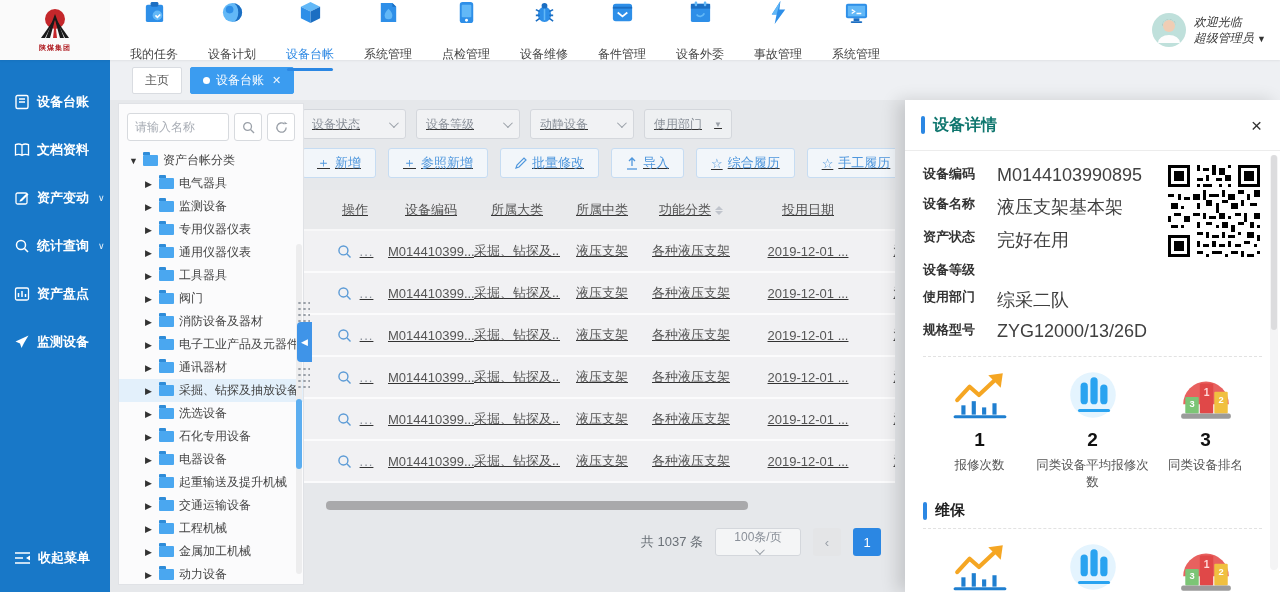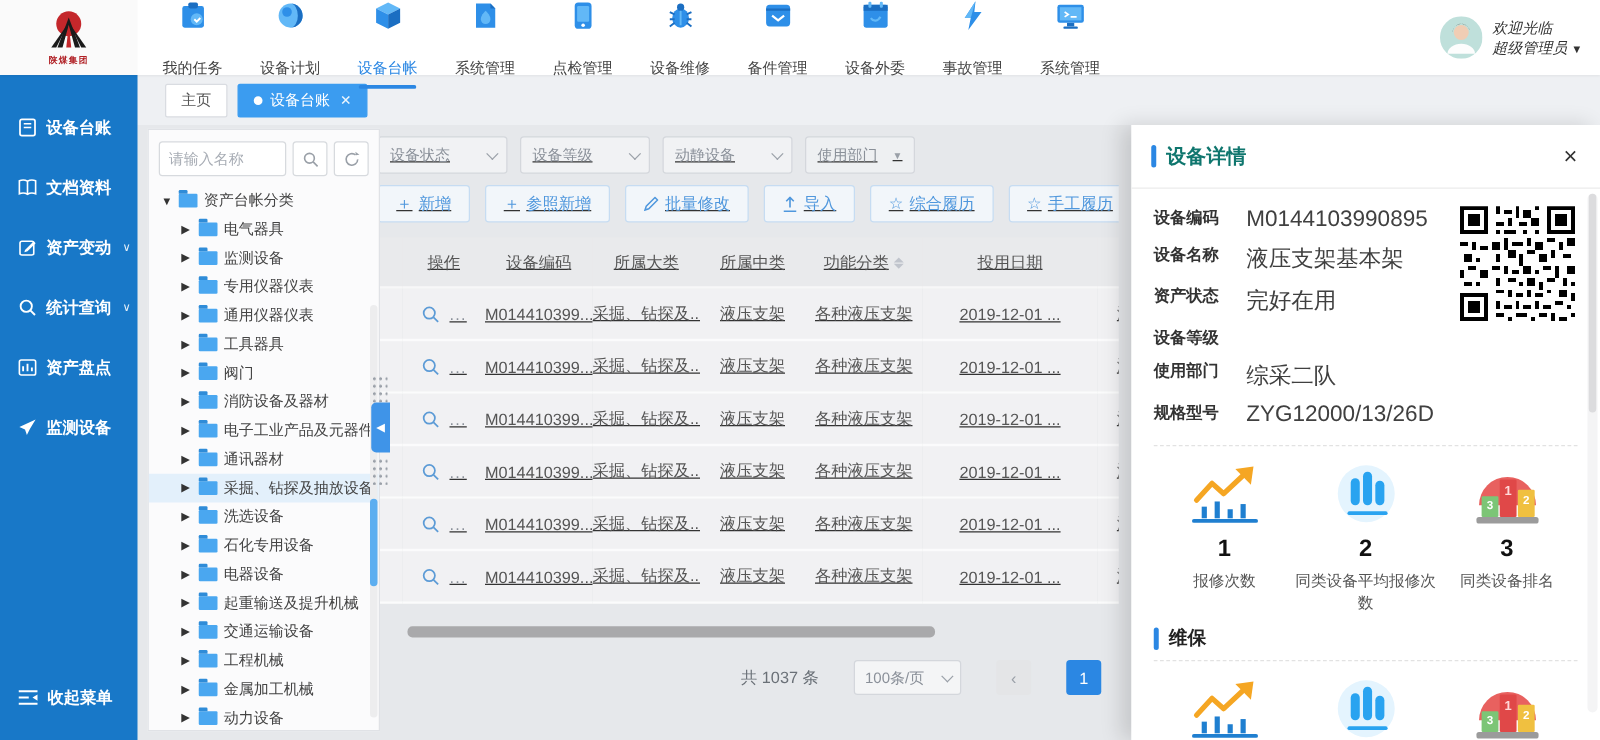--- a/index.html
+++ b/index.html
@@ -72,23 +72,23 @@
   .grid th { background:#e9eaec; height:40px; font-size:13px; color:#555; font-weight:normal; border-bottom:2px solid #f7f7f8; }
   .grid td { background:#f1f1f3; height:42px; text-align:center; font-size:13px; color:#555; border-bottom:2px solid #fbfbfc; overflow:hidden; white-space:nowrap; }
   .opcell { display:flex; align-items:center; justify-content:center; gap:8px; }
   .more-dots { color:#8a9099; letter-spacing:1px; }
   .sortwrap { display:inline-flex; flex-direction:column; gap:1px; margin-left:4px; vertical-align:middle; }
   .sa { width:0; height:0; border-left:4px solid transparent; border-right:4px solid transparent; }
   .sa.up { border-bottom:4px solid #c0c4cc; }
   .sa.dn { border-top:4px solid #c0c4cc; }
   .hscroll { position:absolute; left:26px; top:398px; width:422px; height:9px; background:#a9a9ab; border-radius:4px; }
 
-  .pager { position:absolute; right:14px; top:425px; display:flex; align-items:center; gap:28px; }
+  .pager { position:absolute; right:14px; top:425px; display:flex; align-items:center; gap:12px; }
   .pager .total { color:#6a7077; font-size:13px; }
-  .page-size { width:86px; height:28px; border:1px solid #d4d7dc; border-radius:3px; background:#f4f5f6; color:#8a9099; font-size:12px; display:flex; align-items:center; justify-content:space-between; padding:0 8px; cursor:pointer; }
+  .page-size { width:86px; height:28px; border:1px solid #d4d7dc; border-radius:3px; background:#f4f5f6; color:#8a9099; font-size:12px; display:flex; align-items:center; justify-content:space-between; padding:0 8px; cursor:pointer;flex-direction:column; }
   .pg-prev { width:28px; height:28px; background:#e4e5e7; border-radius:3px; display:flex; align-items:center; justify-content:center; color:#9aa0a8; cursor:pointer; font-size:13px; }
   .pg-num { width:28px; height:28px; background:#2b87e3; border-radius:3px; display:flex; align-items:center; justify-content:center; color:#fff; cursor:pointer; font-size:13px; }
 
   
   .drawer { position:absolute; left:905px; top:100px; width:375px; height:492px; background:#fff; z-index:20; box-shadow:-8px 0 16px rgba(0,0,0,.14); overflow:hidden; }
   .d-head { display:flex; align-items:center; height:50px; padding:0 18px 0 16px; }
   .d-bar { width:4px; height:18px; background:#2b87e3; border-radius:2px; margin-right:8px; }
   .d-title { font-size:16px; font-weight:bold; color:#0f766e; }
   .d-close { margin-left:auto; font-size:19px; color:#333; cursor:pointer; line-height:1; }
   .d-divider { height:1px; background:#ececec; margin:0 0 12px; }

